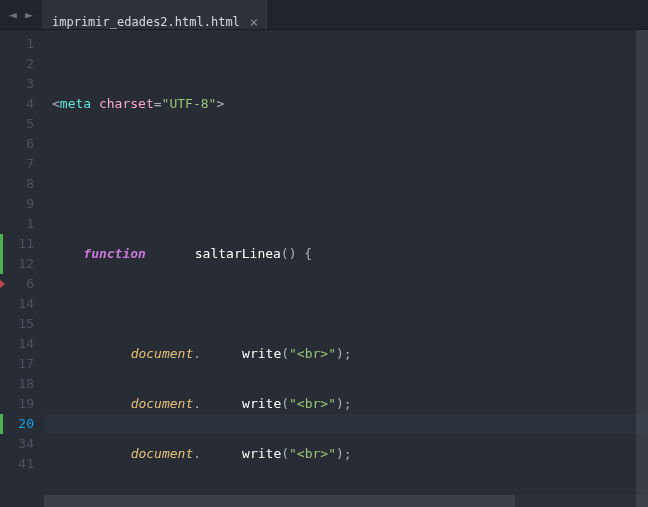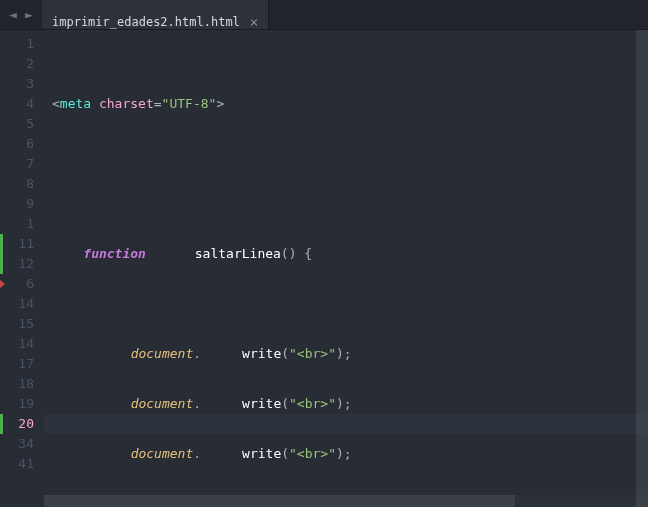--- a/index.html
+++ b/index.html
@@ -56,21 +56,21 @@
     text-align: right;
     color: #4b5363;
     user-select: none;
     position: relative;
   }
   .gutter .ln {
     height: 20px;
     line-height: 20px;
     padding-right: 10px;
   }
-  .gutter .ln.current { color: #f9a8d4; text-align: right; }
+  .gutter .ln.current { color: #0ea5e9; text-align: right; }
   .mod-bar {
     position: absolute;
     left: 0; top: 4px;
     width: 3px;
   }
   .mod {
     position: absolute;
     left: 0;
     width: 3px;
     background: #4caf50;

